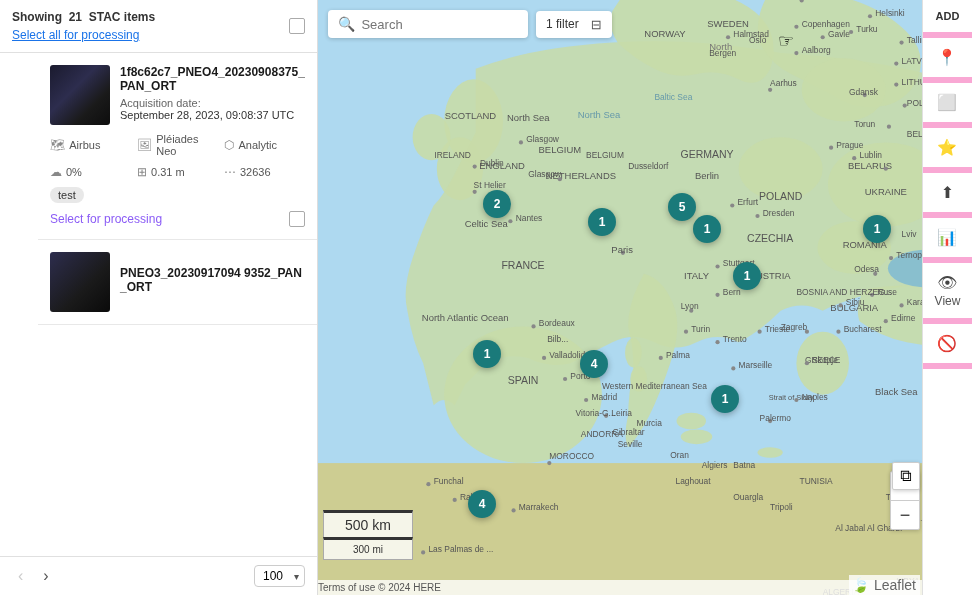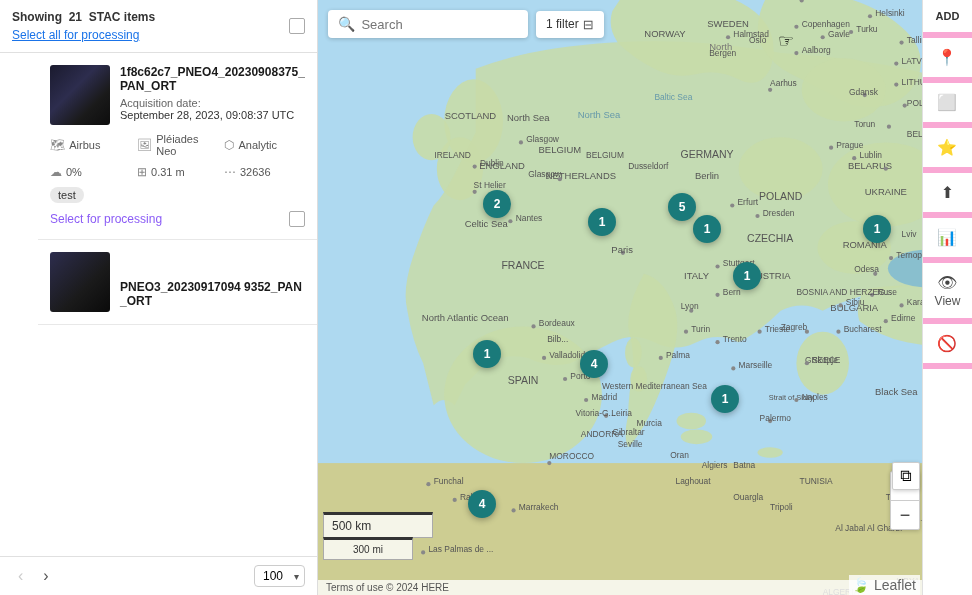--- a/index.html
+++ b/index.html
@@ -37,59 +37,59 @@
     .item-meta2 { display: grid; grid-template-columns: 1fr 1fr 1fr; gap: 6px; margin-bottom: 8px; }
     .meta2-item { display: flex; align-items: center; gap: 4px; font-size: 11px; color: #555; }
 
     .item-tag { display: inline-block; padding: 2px 8px; background: #e8e8e8; border-radius: 12px; font-size: 11px; color: #333; margin-bottom: 8px; }
 
     .item-footer { display: flex; align-items: center; justify-content: space-between; }
     .select-proc { font-size: 12px; color: #8b5cf6; }
     .item-checkbox { width: 16px; height: 16px; border: 1.5px solid #aaa; border-radius: 2px; cursor: pointer; }
 
     .partial-item { border-bottom: 1px solid #e8e8e8; padding: 12px; }
-    .partial-top { display: flex; align-items: flex-end; gap: 10px; }
+    .partial-top { display: flex; align-items: center; gap: 10px; }
 
     
     .panel-footer { padding: 8px 12px; border-top: 1px solid #e0e0e0; display: flex; align-items: center; justify-content: space-between; background: #fff; }
     .pagination-arrows { display: flex; gap: 8px; }
     .arrow-btn { background: none; border: none; font-size: 16px; cursor: pointer; color: #555; padding: 2px 6px; }
     .arrow-btn:disabled { color: #ccc; cursor: default; }
     .per-page { display: flex; align-items: center; gap: 4px; }
     .per-page-select { border: 1px solid #ccc; border-radius: 4px; padding: 3px 20px 3px 8px; font-size: 12px; appearance: none; cursor: pointer; background: #fff; margin-left: 44px; }
     .per-page-wrapper { position: relative; display: inline-block; }
     .per-page-arrow { position: absolute; right: 6px; top: 50%; transform: translateY(-50%); pointer-events: none; font-size: 10px; color: #555; }
 
     
     .map-area { flex: 1; position: relative; background: #a8d5e8; overflow: hidden; }
 
     
     .map-top-bar { position: absolute; top: 10px; left: 10px; right: 50px; display: flex; align-items: center; gap: 8px; z-index: 10; }
     .search-box { display: flex; align-items: center; background: #fff; border-radius: 4px; padding: 6px 10px; gap: 6px; flex: 1; max-width: 200px; box-shadow: 0 1px 4px rgba(0,0,0,0.2); }
     .search-icon { color: #888; font-size: 14px; }
     .search-input { border: none; outline: none; font-size: 13px; color: #333; background: transparent; width: 100%; }
-    .filter-btn { display: flex; align-items: center; gap: 4px; background: #fff; border-radius: 4px; padding: 6px 10px; box-shadow: 0 1px 4px rgba(0,0,0,0.2); cursor: pointer; font-size: 12px; color: #333; white-space: nowrap; }
+    .filter-btn { display: flex; align-items: center; gap: 12px; background: #fff; border-radius: 4px; padding: 6px 10px; box-shadow: 0 1px 4px rgba(0,0,0,0.2); cursor: pointer; font-size: 12px; color: #333; white-space: nowrap; }
     .filter-icon { font-size: 13px; color: #555; }
 
     
     .map-right-toolbar { position: absolute; top: 0; right: 0; width: 50px; background: #fff; display: flex; flex-direction: column; align-items: center; border-left: 1px solid #e0e0e0; z-index: 10; height: 100%; }
     .toolbar-btn { width: 100%; padding: 10px 0; display: flex; flex-direction: column; align-items: center; justify-content: center; cursor: pointer; border-bottom: 6px solid #f9a8d4; font-size: 10px; color: #555; gap: 2px; }
     .toolbar-btn-icon { font-size: 16px; color: #444; }
     .toolbar-btn-label { font-size: 12px; color: #555; }
     .toolbar-btn.add-label { font-size: 11px; font-weight: 700; color: #333; }
 
     
     .cluster { position: absolute; width: 28px; height: 28px; border-radius: 50%; background: #1a7a7a; color: #fff; display: flex; align-items: center; justify-content: center; font-size: 12px; font-weight: 700; cursor: pointer; box-shadow: 0 2px 6px rgba(0,0,0,0.3); z-index: 5; }
 
     
     .map-scale { position: absolute; bottom: 30px; left: 0; z-index: 10; }
-    .scale-bar { background: rgba(255,255,255,0.8); padding: 4px 8px; font-size: 12px; color: #333; border: 1px solid #aaa; border-top: 3px solid #333; width: 110px; }
+    .scale-bar { background: rgba(255,255,255,0.8); padding: 4px 8px; font-size: 14px; color: #333; border: 1px solid #aaa; border-top: 3px solid #333; width: 90px; text-align: center; }
     .scale-bar2 { background: rgba(255,255,255,0.8); padding: 4px 20px; font-size: 10px; color: #333; border: 1px solid #aaa; border-top: 3px solid #333; width: 90px; text-align: center; margin-top: -1px; }
 
-    .map-attribution { position: absolute; bottom: 0; left: 0; right: 50px; background: rgba(255,255,255,0.8); font-size: 10px; color: #555; padding: 2px 8px; display: flex; align-items: center; gap: 4px; }
+    .map-attribution { position: absolute; bottom: 0; left: 0; right: 50px; background: rgba(255,255,255,0.8); font-size: 10px; color: #555; padding: 2px 0; display: flex; align-items: center; gap: 4px; }
 
     
     .zoom-controls { position: absolute; bottom: 60px; right: 50px; display: flex; flex-direction: column; background: #fff; border: 1px solid #ccc; border-radius: 2px; z-index: 10; box-shadow: 0 1px 4px rgba(0,0,0,0.2); }
     .zoom-btn { width: 28px; height: 28px; display: flex; align-items: center; justify-content: center; cursor: pointer; font-size: 18px; color: #333; border: none; background: none; }
     .zoom-divider { height: 1px; background: #ccc; }
 
     
     .layer-btn { position: absolute; bottom: 100px; right: 50px; width: 28px; height: 28px; background: #fff; border: 1px solid #ccc; border-radius: 2px; display: flex; align-items: center; justify-content: center; cursor: pointer; z-index: 10; box-shadow: 0 1px 4px rgba(0,0,0,0.2); font-size: 16px; }
 
     

